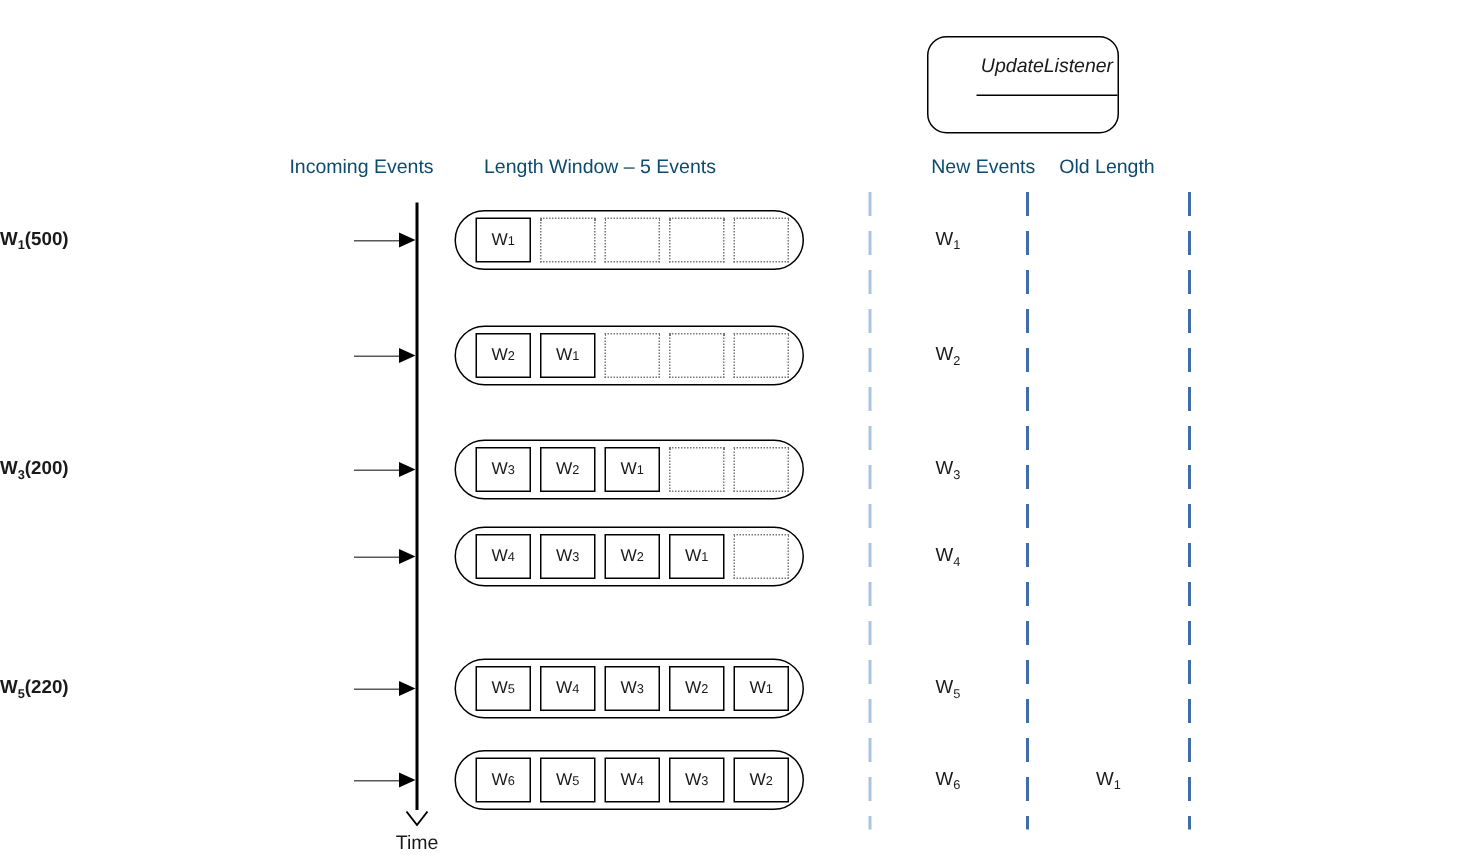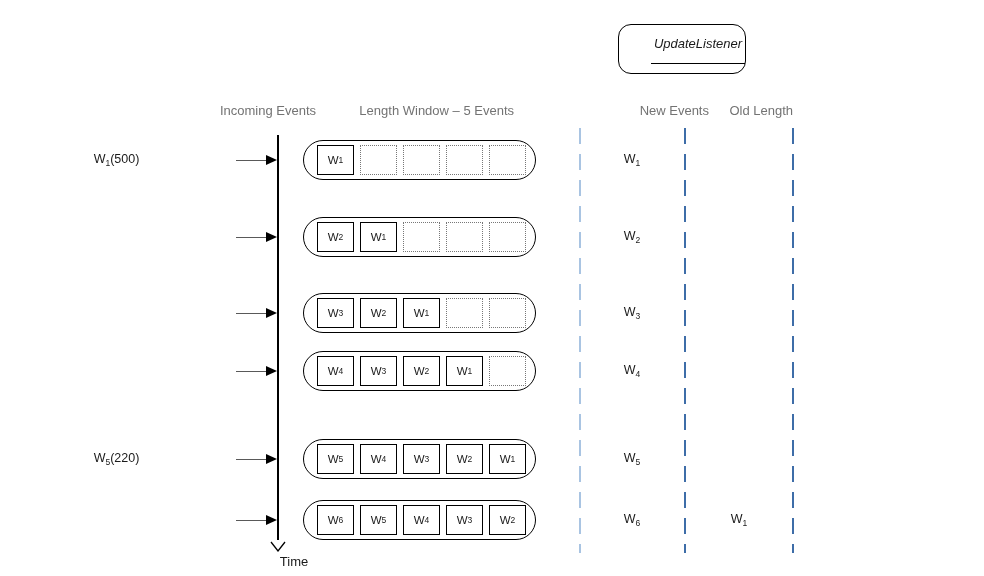--- a/index.html
+++ b/index.html
@@ -1,51 +1,51 @@
 <!DOCTYPE html>
 <html style="--line-dark-blue: #3e6da8; --line-light-blue: #a9c4e2; --box-border: #000000; --dotted-border: #777777;"><head>
 <meta charset="utf-8">
 <style>
   * { margin:0; padding:0; box-sizing:border-box; }
   html,body { background:#fff; }
   body { font-family:"Liberation Sans","DejaVu Sans",sans-serif; color:#1a1a1a; }
   .canvas { position:relative; width:984px; height:576px; background:#fff; overflow:hidden; }
 
   
-  .col-header { position:absolute; top:103px; height:16px; font-size:13px; text-align:right; white-space:nowrap; color:#737373; }
+  .col-header { position:absolute; top:103px; height:16px; font-size:13px; text-align:center; white-space:nowrap; color:#0c4a6e; }
   .hdr-incoming { left:166px; width:150px; }
-  .hdr-window   { left:334px; width:180px; }
+  .hdr-window   { left:310px; width:180px; }
   .hdr-new      { left:602px; width:107px; }
   .hdr-old      { left:683px; width:110px; }
 
   
-  .listener { position:absolute; left:618px; top:24px; width:128px; height:50px;
+  .listener { position:absolute; left:618px; top:24px; width:128px; height:65px;
               border:1.5px solid #000; border-radius:13px; background:#fff;padding-left:32px; }
   .listener-title { height:39px; border-bottom:1px solid #000; line-height:38px;
                     text-align:center; font-style:italic; font-size:13px; }
 
   
   .timeline { position:absolute; left:277px; top:135px; width:2px; height:405px; background:#000; }
   .timeline-arrow { position:absolute; left:270px; top:538px; }
-  .time-label { position:absolute; left:264px; top:554px; width:60px; text-align:center; font-size:13px; }
+  .time-label { position:absolute; left:248px; top:554px; width:60px; text-align:center; font-size:13px; }
 
   
   .dash-line { position:absolute; top:128px; width:2px; height:425px;
                background:repeating-linear-gradient(to bottom, var(--line-dark-blue) 0 16px, transparent 16px 26px); }
   .dash-1 { left:579px; background:repeating-linear-gradient(to bottom, var(--line-light-blue) 0 16px, transparent 16px 26px); }
   .dash-2 { left:684px; }
   .dash-3 { left:792px; }
 
   
   .row { position:absolute; left:0; width:984px; height:40px; }
   .r1 { top:140px; } .r2 { top:217px; } .r3 { top:293px; }
   .r4 { top:351px; } .r5 { top:439px; } .r6 { top:500px; }
 
-  .in-label { position:absolute; left:0; width:233px; text-align:center; top:50%;
-              transform:translateY(-50%); font-size:12.5px; white-space:nowrap; }
+  .in-label { position:absolute; left:0; width:233px; text-align:left; top:50%;
+              transform:translateY(-50%); font-size:12.5px; white-space:nowrap;font-weight:bold; }
   .arrow-shaft { position:absolute; left:236px; width:31px; top:50%; height:0;
                  border-top:1.5px solid #595959; }
   .arrow-head { position:absolute; left:266px; top:50%; transform:translateY(-50%);
                 width:0; height:0; border-top:5px solid transparent;
                 border-bottom:5px solid transparent; border-left:11px solid #000; }
 
   .window-box { position:absolute; left:303px; top:0; width:233px; height:40px;
                 border:1.5px solid #000; border-radius:20px; background:#fff;
                 display:flex; align-items:center; padding-left:13px; gap:6px; }
   .slot { width:37px; height:30px; display:flex; align-items:center; justify-content:center;
@@ -116,20 +116,21 @@
           <span class="sub">1</span>
         </div>
       <div class="slot empty"></div>
       <div class="slot empty"></div>
       <div class="slot empty"></div>
     </div>
     <div class="new-label"><span>W</span><span class="sub">2</span></div>
   </div>
 
   <div class="row r3">
+    <div class="in-label"><span>W</span><span class="sub">3</span><span>(200)</span></div>
     <div class="arrow-shaft"></div>
     <div class="arrow-head"></div>
     <div class="window-box">
       <div class="slot filled">
           <span>W</span>
           <span class="sub">3</span>
         </div>
       <div class="slot filled">
           <span>W</span>
           <span class="sub">2</span>

